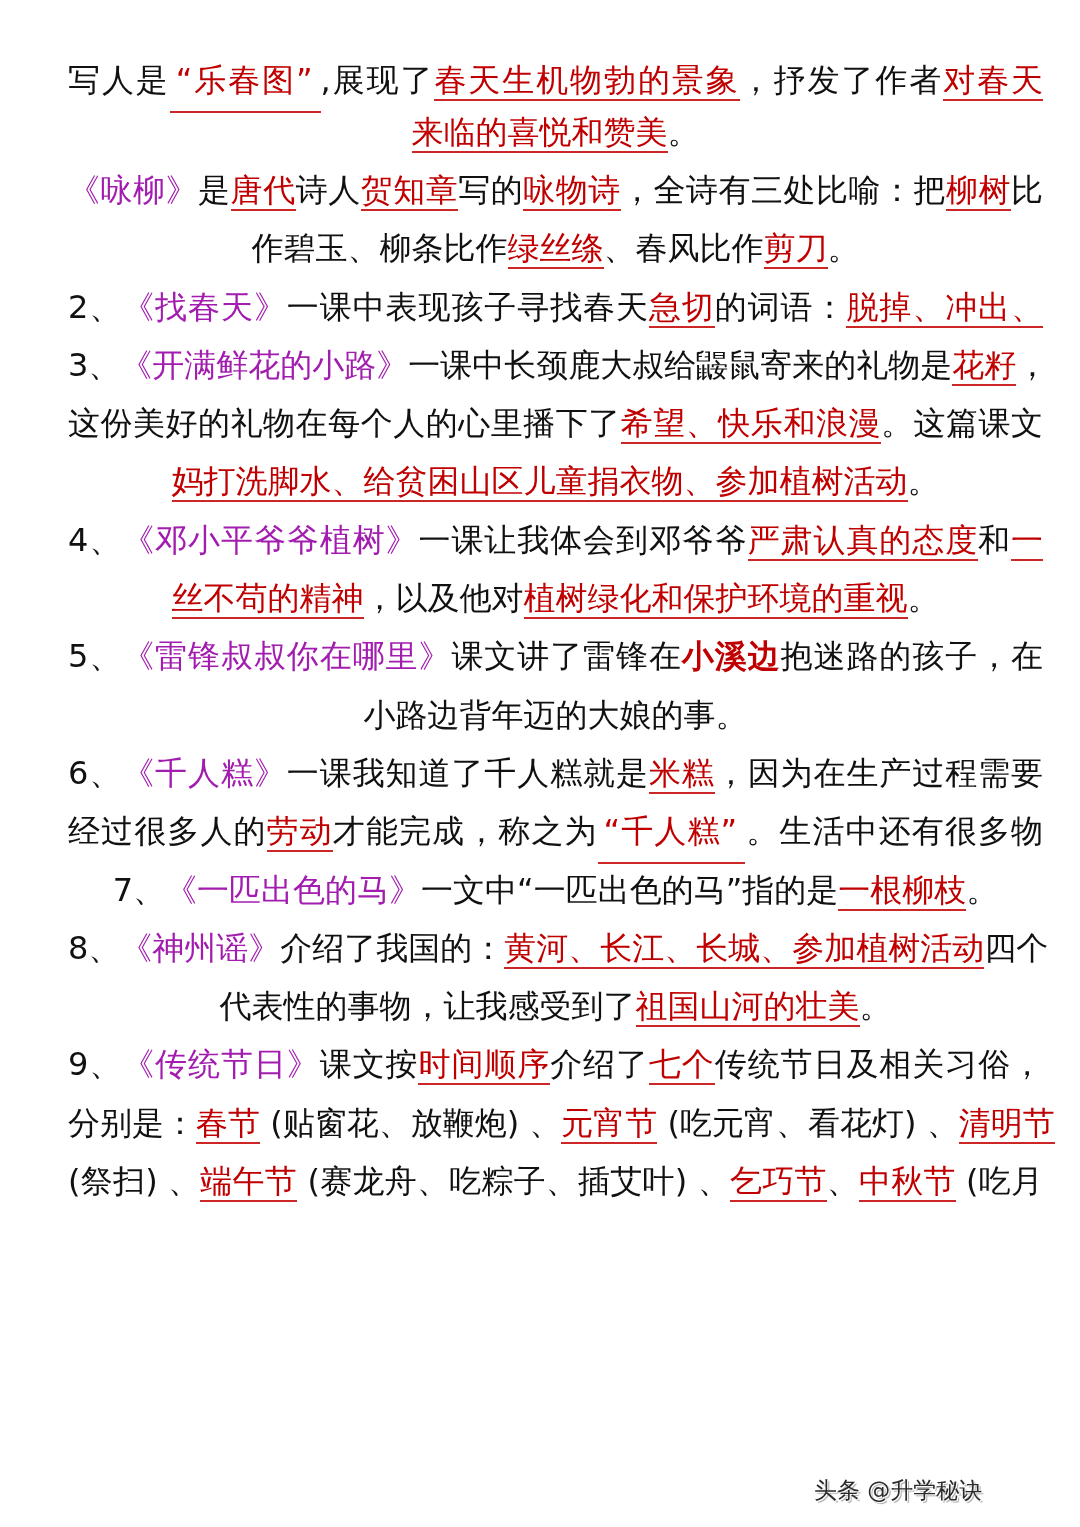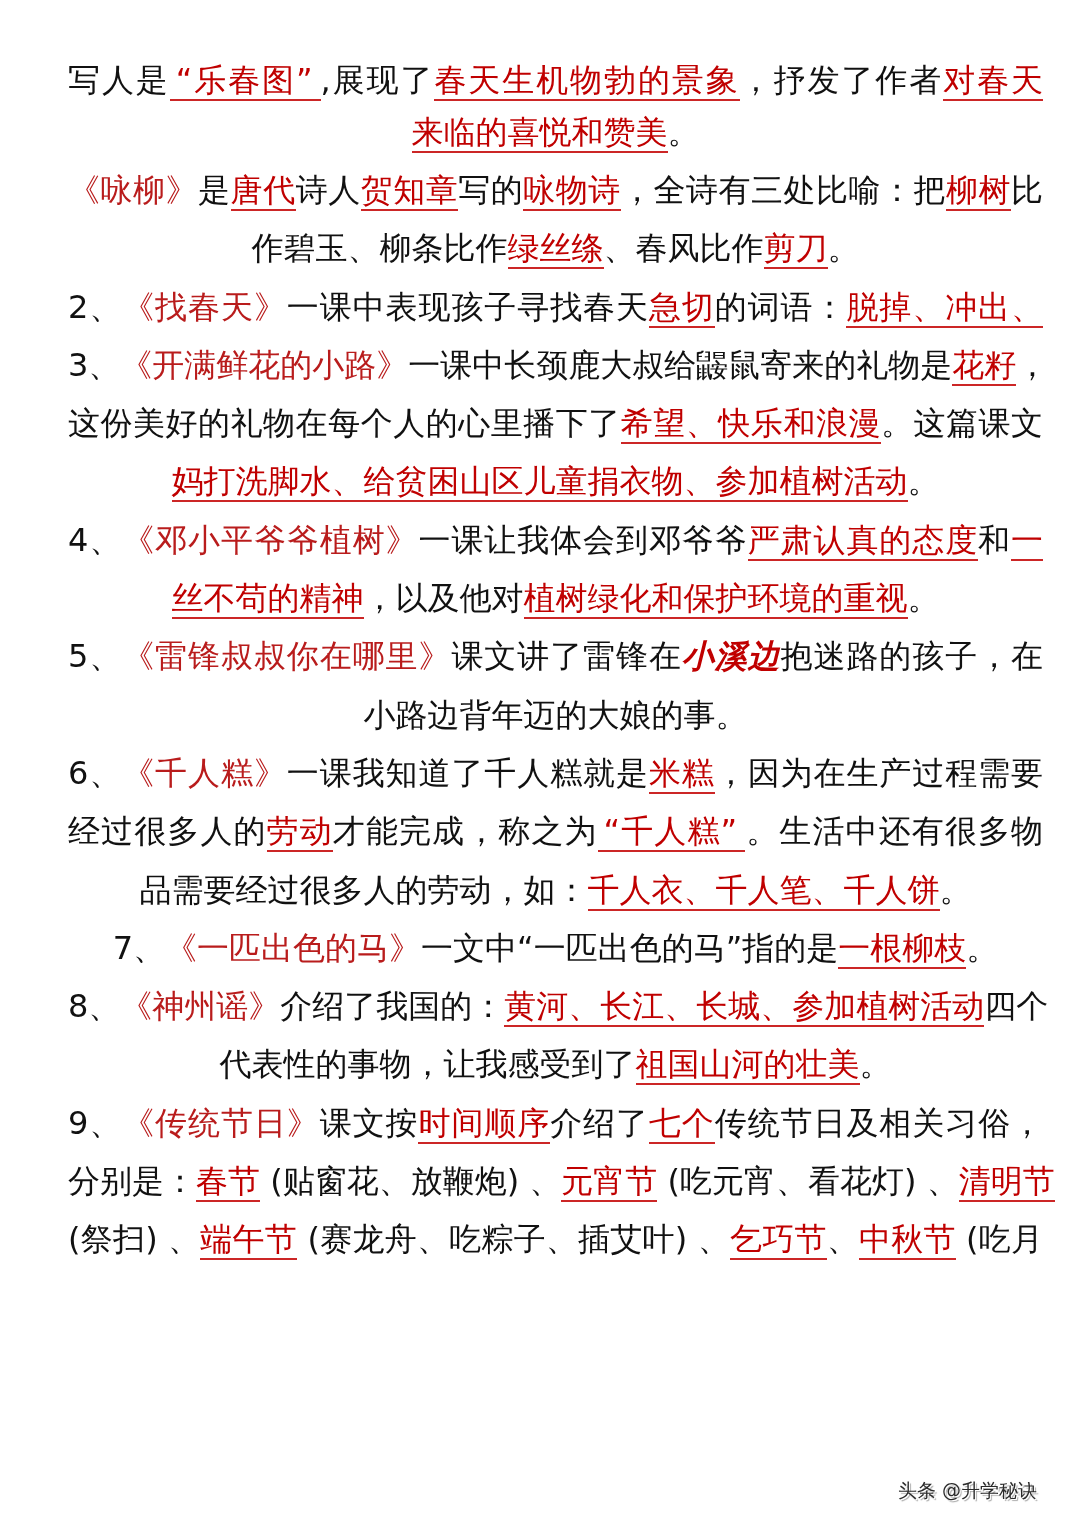--- a/index.html
+++ b/index.html
@@ -31,28 +31,28 @@
     }
     .para.first { margin-bottom: 3px; }
     .line.full {
       text-align: justify;
       text-align-last: justify;
     }
     .ans {
       color: #c00000;
       border-bottom: 2px solid #cc2626;
     }
-    .ttl { color: #b91c1c; }
-    .emph { color: #c00000; font-weight: bold; font-style: italic; }
-    .qpad { padding: 0 8px 0 6px; }
+    .ttl { color: #a21caf; }
+    .emph { color: #c00000; font-weight: bold; }
+    .qpad { padding: 0 8px 12px 6px; }
     .watermark {
       position: absolute;
-      left: 898px;
+      left: 814px;
       top: 1474px;
-      font-size: 19px;
+      font-size: 23px;
       line-height: 32px;
       color: #2a2a2a;
       white-space: nowrap;
       text-shadow: 1px 1px 0 #ffffff, 2px 2px 1px rgba(0,0,0,0.35);
     }
   </style>
 </head>
 <body>
 
 <div class="page">
@@ -84,21 +84,20 @@
     </div>
 
     <div class="para">
       <div class="line full"><span class="seg">5、</span><span class="seg ttl">《雷锋叔叔你在哪里》</span><span class="seg">课文讲了雷锋在</span><span class="seg emph">小溪边</span><span class="seg">抱迷路的孩子，在</span></div>
       <div class="line"><span class="seg">小路边背年迈的大娘的事。</span></div>
     </div>
 
     <div class="para">
       <div class="line full"><span class="seg">6、</span><span class="seg ttl">《千人糕》</span><span class="seg">一课我知道了千人糕就是</span><span class="seg ans">米糕</span><span class="seg">，因为在生产过程需要</span></div>
       <div class="line full"><span class="seg">经过很多人的</span><span class="seg ans">劳动</span><span class="seg">才能完成，称之为</span><span class="seg ans qpad">“千人糕”</span><span class="seg">。生活中还有很多物</span></div>
-      <div class="line"><span class="seg">品需要经过很多人的劳动，如：</span><span class="seg ans">千人衣、千人笔、千人饼</span><span class="seg">。</span></div>
     </div>
 
     <div class="para">
       <div class="line"><span class="seg">7、</span><span class="seg ttl">《一匹出色的马》</span><span class="seg">一文中“一匹出色的马”指的是</span><span class="seg ans">一根柳枝</span><span class="seg">。</span></div>
     </div>
 
     <div class="para">
       <div class="line full"><span class="seg">8、</span><span class="seg ttl">《神州谣》</span><span class="seg">介绍了我国的：</span><span class="seg ans">黄河、长江、长城、参加植树活动</span><span class="seg">四个</span></div>
       <div class="line"><span class="seg">代表性的事物，让我感受到了</span><span class="seg ans">祖国山河的壮美</span><span class="seg">。</span></div>
     </div>

